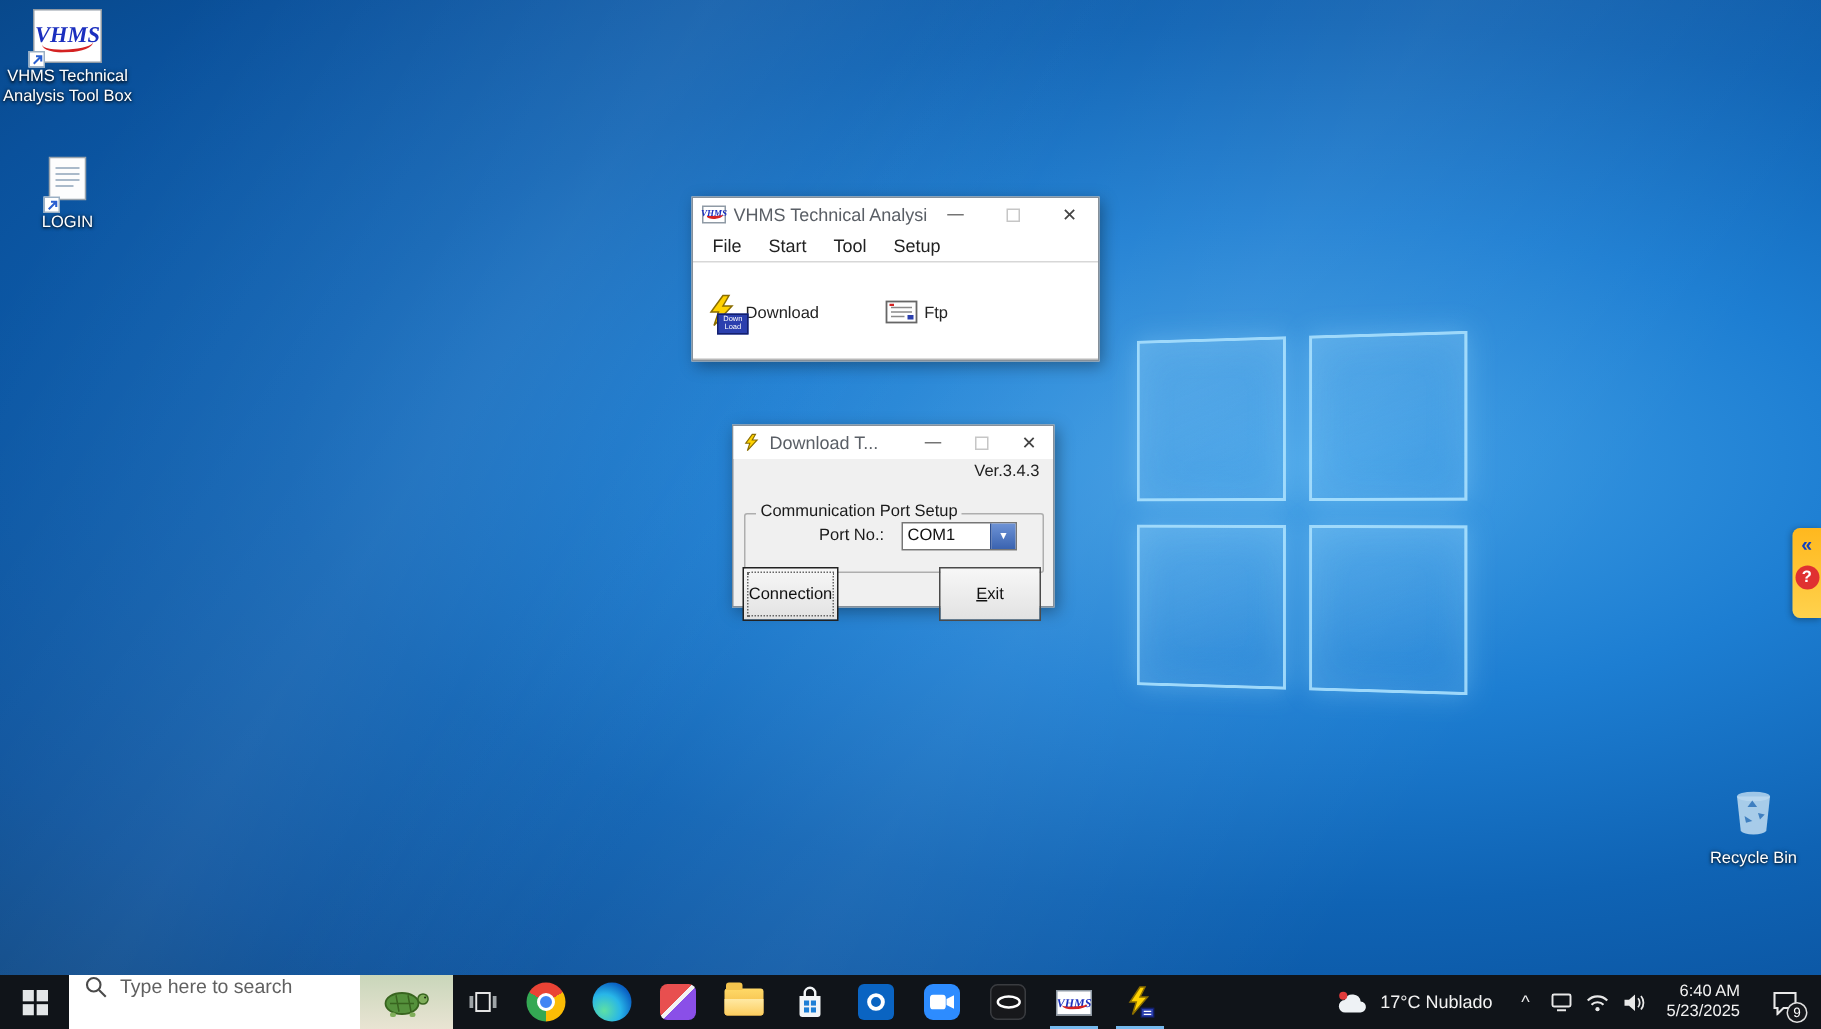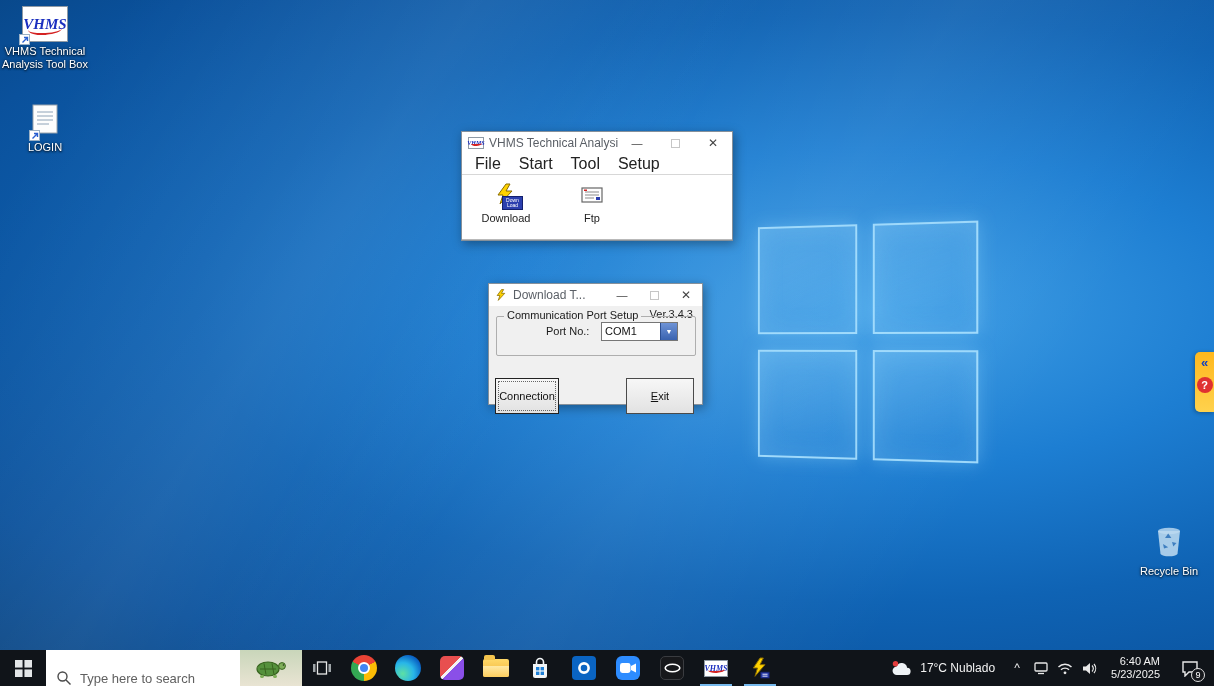--- a/index.html
+++ b/index.html
@@ -49,34 +49,34 @@
   .titlebar .t-ic{ margin-right:5px; display:flex; align-items:center; }
   .titlebar .t-title{ flex:1; font-size:12px; color:#5a5f66; white-space:nowrap; overflow:hidden; }
   .cap-btn{ width:38px; height:22px; display:flex; align-items:center; justify-content:center;
     font-size:11px; color:#444; cursor:pointer; }
   .cap-btn.small{ width:32px; }
   .max-box{ width:9px; height:9px; border:1px solid #c6c6c6; }
   .cap-close{ font-size:12px; }
 
   
   #main-window{ left:461px; top:131px; width:272px; height:110px; background:#fff; }
-  .menubar{ display:flex; background:#fff; font-size:16px; color:#222; padding-left:4px; height:20px; align-items:center; }
+  .menubar{ display:flex; background:#fff; font-size:12px; color:#222; padding-left:4px; height:20px; align-items:center; }
   .menu-item{ padding:2px 9px; cursor:pointer; }
   .toolbar{ display:flex; border-top:1px solid #d7d7d7; border-bottom:1px solid #b9b9b9; background:#fff;
     padding:5px 4px 4px 4px; gap:6px; height:66px; }
-  .tool-btn{ width:80px; display:flex; flex-direction:column; align-items:center; cursor:pointer; }
+  .tool-btn{ width:80px; display:flex; flex-direction:row; align-items:center; cursor:pointer;justify-content:flex-end; }
   .tool-btn .t-lbl{ font-size:11px; color:#222; margin-top:2px; }
   .ico-wrap{ position:relative; width:30px; height:30px; display:flex; align-items:center; justify-content:center; }
   .dl-box{ position:absolute; right:-2px; bottom:0; width:21px; background:#2b3fae; color:#fff;
     font-size:5px; line-height:5px; text-align:center; padding:1px 0; border:1px solid #13206e; }
 
   
   #dl-window{ left:488px; top:283px; width:215px; height:122px; }
   .ver-label{ position:absolute; right:9px; top:24px; font-size:11px; color:#222; }
-  .groupbox{ position:absolute; left:7px; top:32px; width:200px; height:40px;
+  .groupbox{ position:absolute; left:7px; top:58px; width:200px; height:40px;
     border:1px solid #aeaeae; border-radius:2px; }
   .groupbox .legend{ position:absolute; top:-8px; left:7px; background:#f0f0f0; padding:0 3px;
     font-size:11px; color:#1a1a1a; }
   .port-row{ position:absolute; left:0; top:8px; width:100%; display:flex; align-items:center; }
   .port-label{ margin-left:17px; font-size:11px; color:#1a1a1a;padding-left:32px; }
   .combo{ position:absolute; left:104px; top:5px; width:77px; height:19px; display:flex;
     border:1px solid #767676; background:#fff; }
   .combo-value{ flex:1; font-size:11px; color:#111; padding:2px 3px; }
   .combo-arrow{ width:17px; background:linear-gradient(#6e93d6,#3a63b0); color:#fff; font-size:7px;
     display:flex; align-items:center; justify-content:center; border-left:1px solid #2c4f92; cursor:pointer; }
@@ -97,21 +97,21 @@
   .sw-help{ margin-top:3px; width:16px; height:16px; border-radius:50%; background:#e03131; color:#fff;
     font-size:11px; font-weight:bold; display:flex; align-items:center; justify-content:center; cursor:pointer; }
 
   
   .taskbar{ position:absolute; left:0; bottom:0; width:1214px; height:36px; background:#101419;
     display:flex; align-items:stretch; }
   .tb-left{ display:flex; align-items:stretch; }
   .tb-right{ margin-left:auto; display:flex; align-items:center; padding-right:4px; }
   .tb-btn{ display:flex; align-items:center; justify-content:center; cursor:pointer; position:relative; }
   .start-btn{ width:46px; }
-  .search-box{ width:256px; background:#fff; display:flex; align-items:flex-end; cursor:text; position:relative; }
+  .search-box{ width:256px; background:#fff; display:flex; align-items:flex-start; cursor:text; position:relative; }
   .search-box .s-ic{ margin:0 8px 0 10px; display:flex; }
   .search-text{ font-size:13px; color:#606060; flex:1; white-space:nowrap; }
   .search-art{ width:62px; height:36px; background:linear-gradient(#c9d6ba,#e9e4d3); display:flex;
     align-items:center; justify-content:center; }
   .taskview-btn{ width:40px; }
   .app-btn{ width:44px; }
   .app-btn.running::after{ content:""; position:absolute; left:6px; right:6px; bottom:0; height:2px; background:#76b9ed; }
   .tray-seg{ display:flex; align-items:center; cursor:pointer; }
   .weather-seg{ padding:0 10px; gap:7px; }
   .weather-text{ color:#f2f2f2; font-size:12px; }

